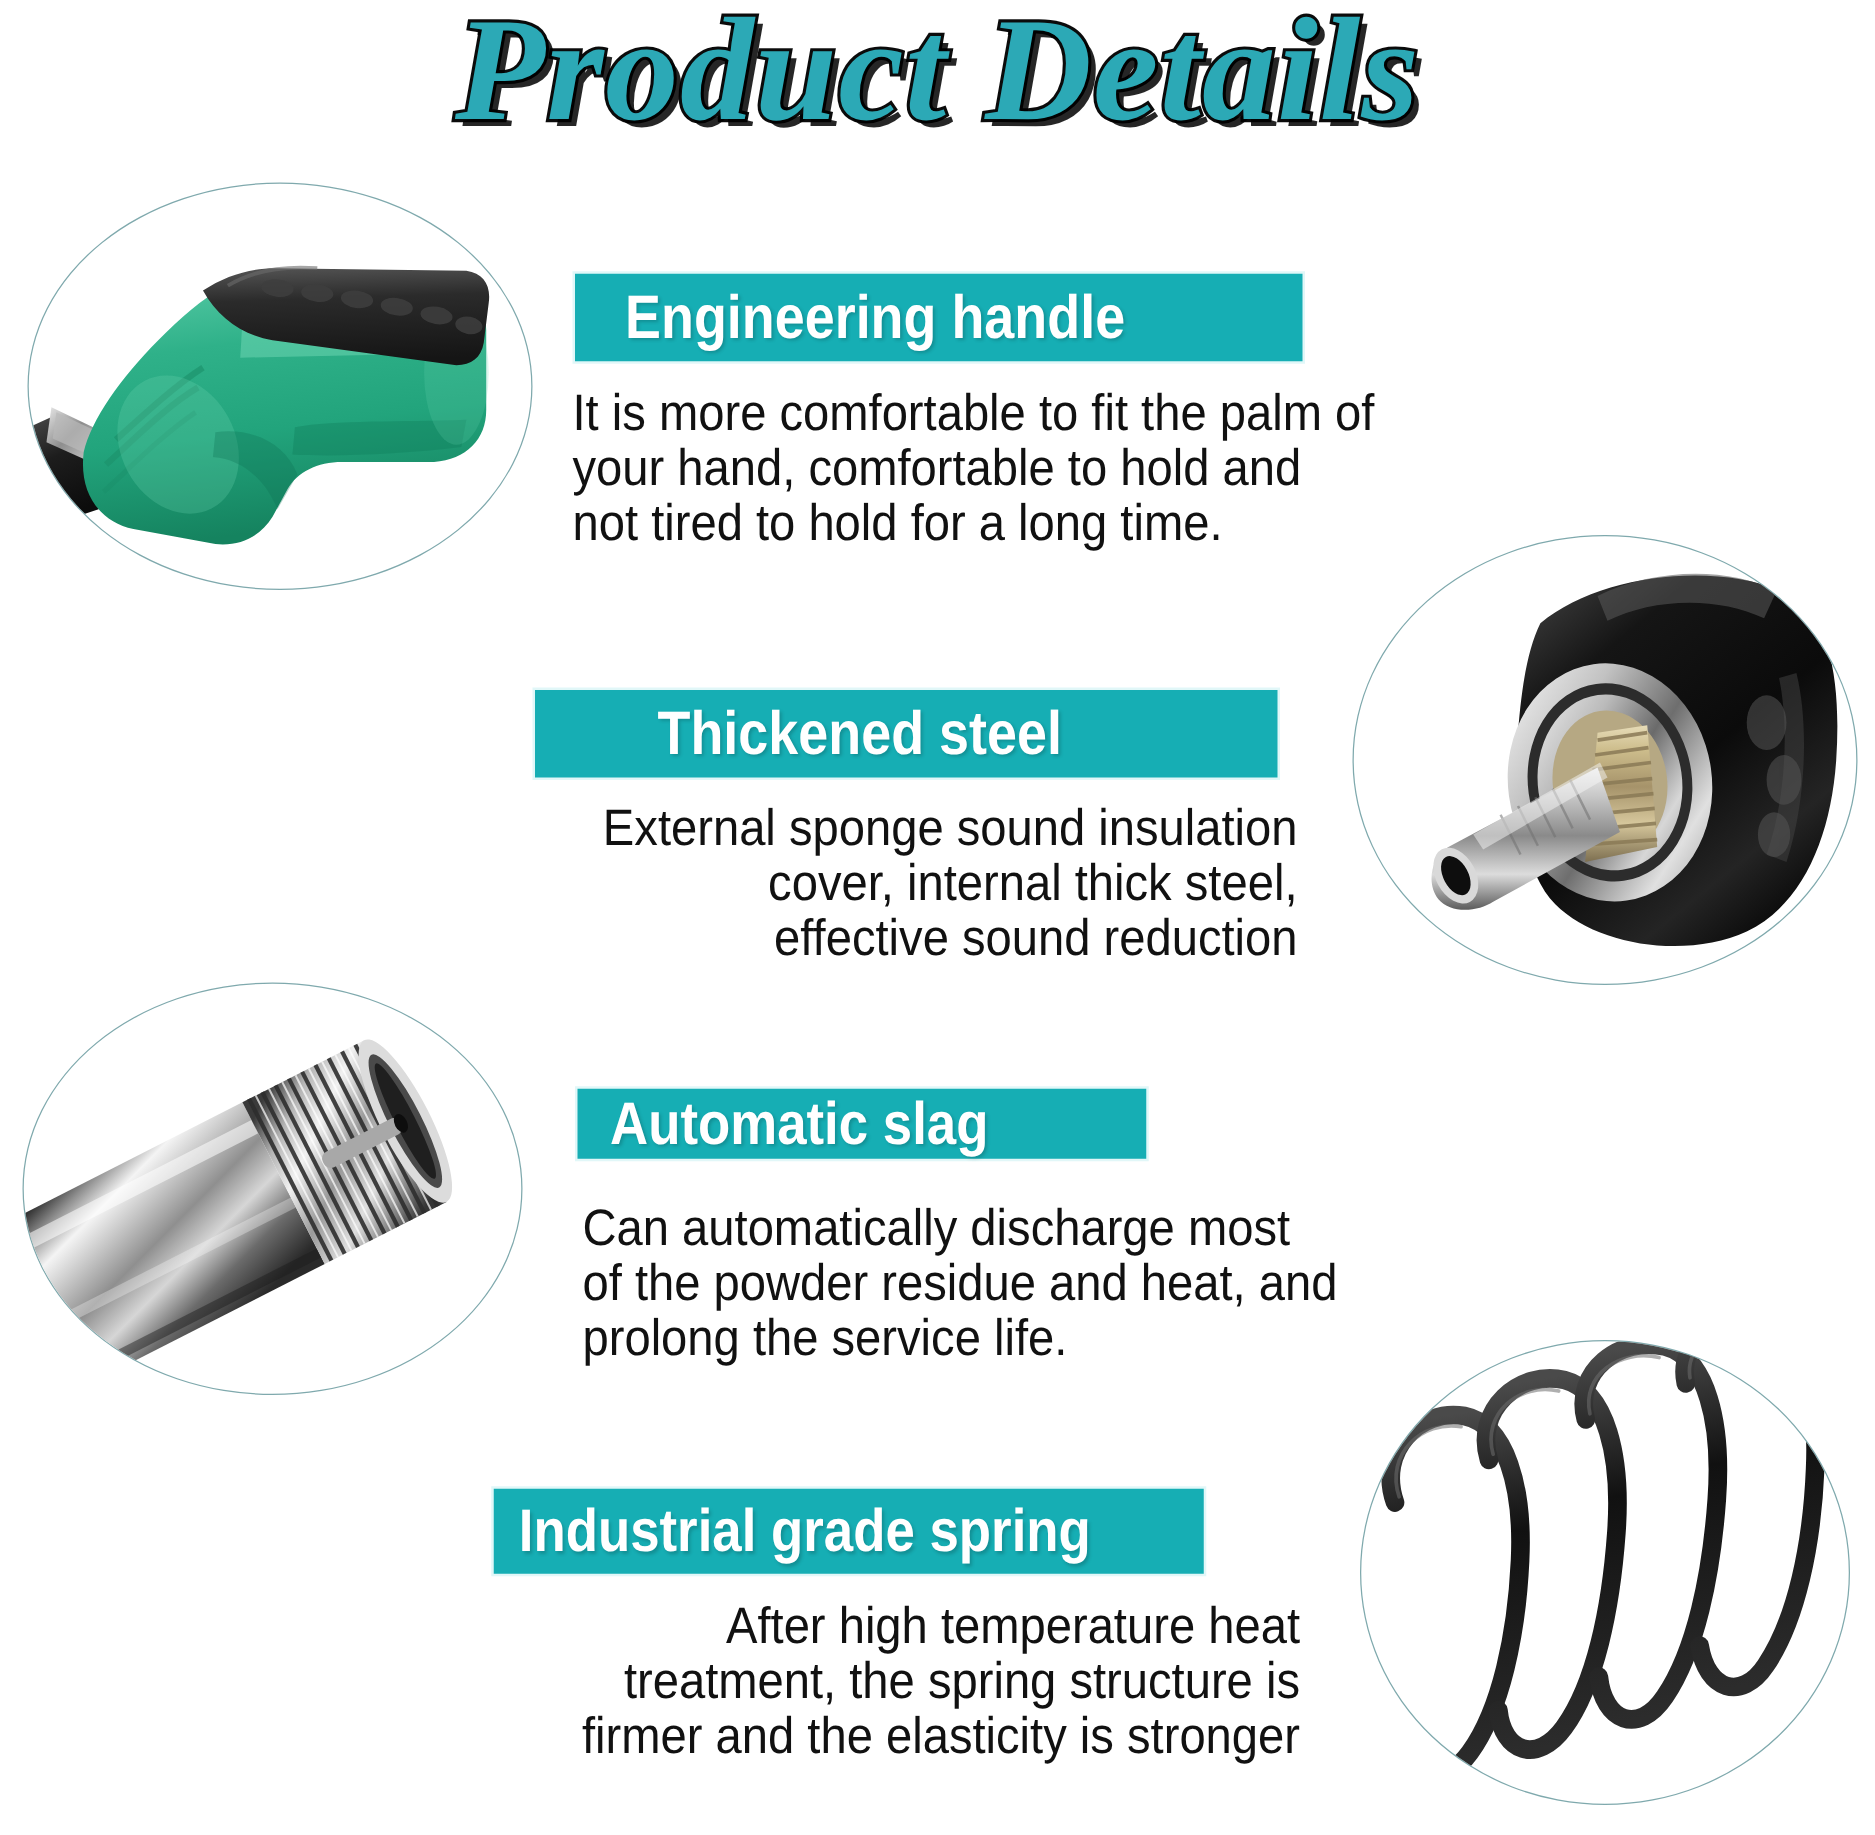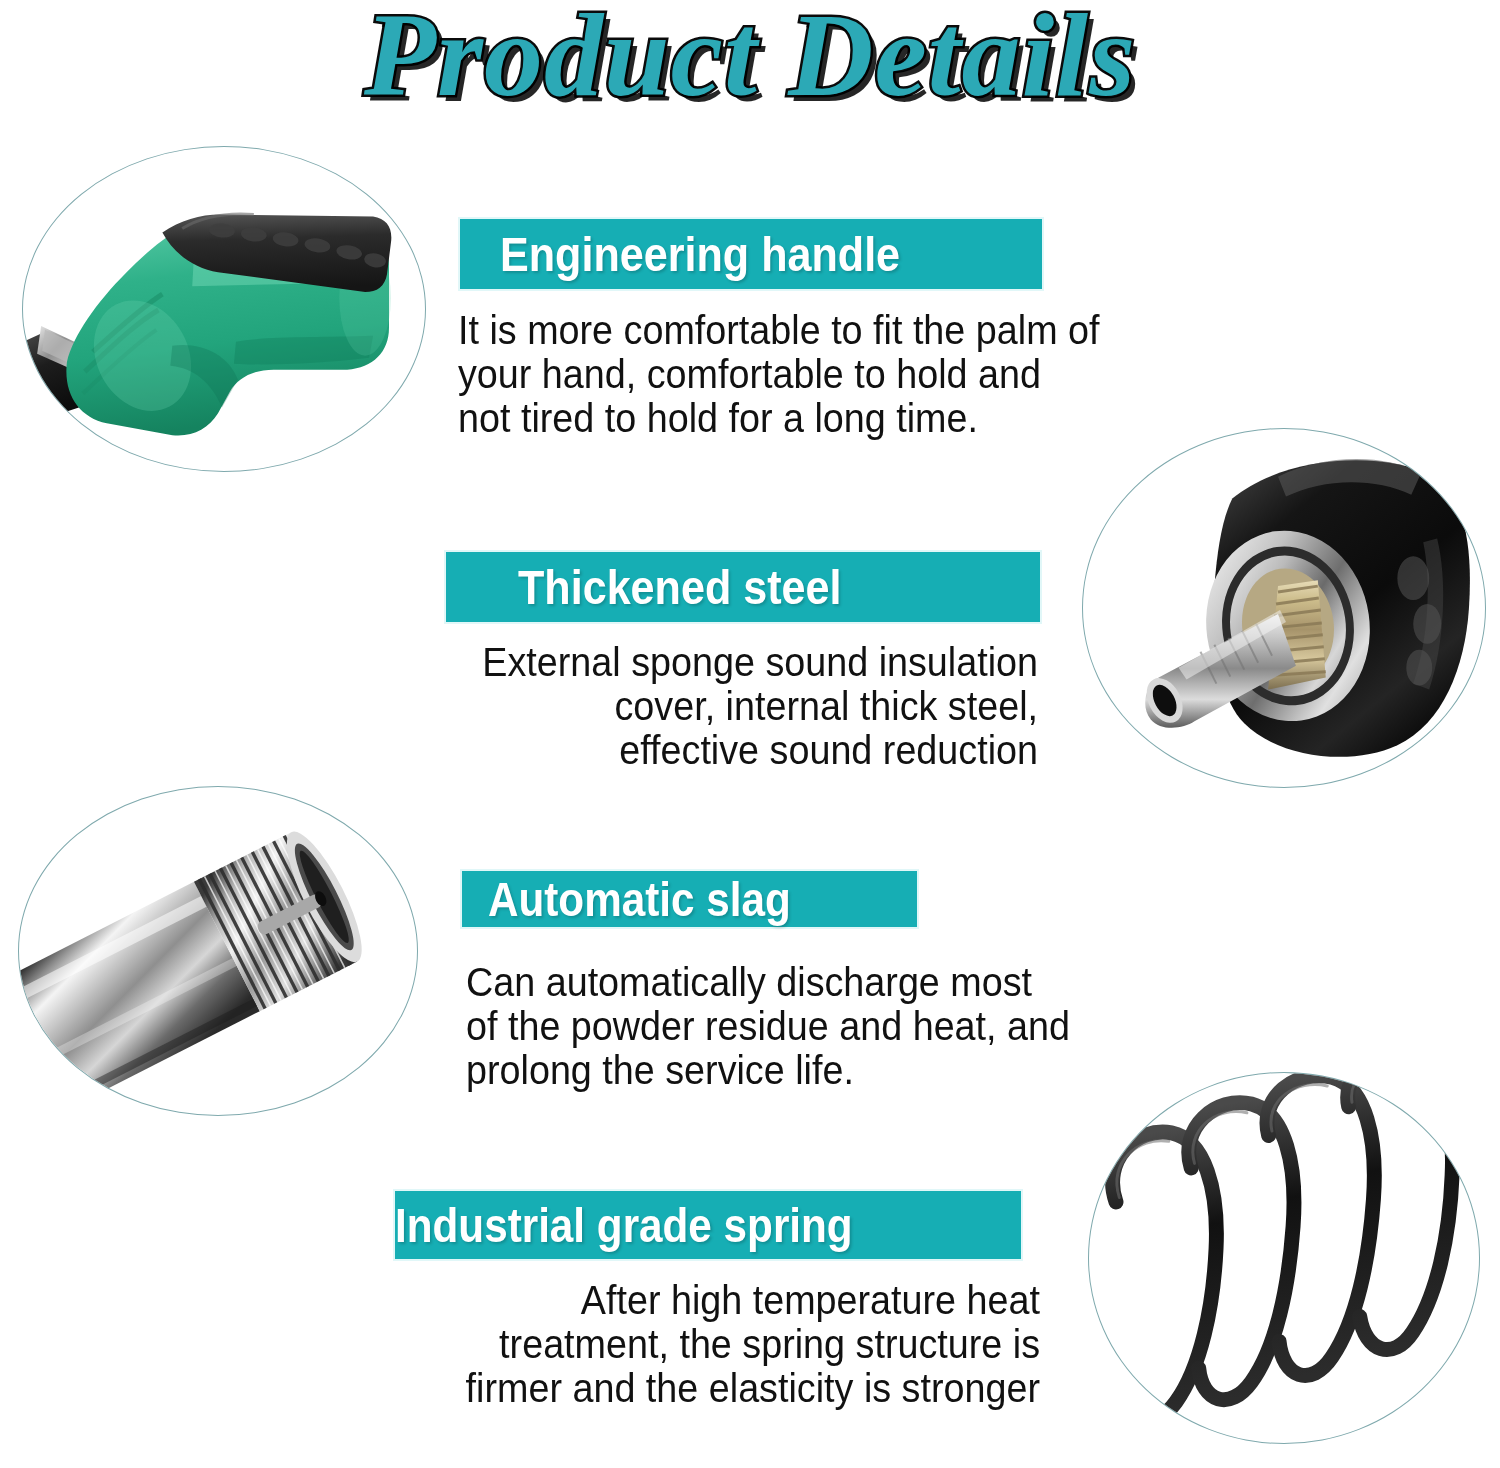--- a/index.html
+++ b/index.html
@@ -42,27 +42,27 @@
     white-space:nowrap;
     transform:scaleX(0.88);
     transform-origin:left center;
     text-shadow:2px 2px 3px rgba(0,0,0,0.18);
   }
 
   
   #bar1{ left:460px; top:219px;  width:582px; height:70px; padding-left:40px; }
   #bar1 .bar-label{ font-size:49px; }
 
-  #bar2{ left:446px; top:552px;  width:594px; height:70px; padding-left:72px; }
+  #bar2{ left:428px; top:552px;  width:594px; height:70px; padding-left:98px; }
   #bar2 .bar-label{ font-size:49px; }
 
   #bar3{ left:462px; top:871px;  width:455px; height:56px; padding-left:26px; }
   #bar3 .bar-label{ font-size:48px; }
 
-  #bar4{ left:395px; top:1191px; width:626px; height:68px; }
+  #bar4{ left:395px; top:1191px; width:568px; height:68px; padding-left:20px; }
   #bar4 .bar-label{ font-size:48px; }
 
   
   .body-text{
     position:absolute;
     font-family:"Liberation Sans", sans-serif;
     font-size:41px;
     line-height:44px;
     color:#111111;
     transform:scaleX(0.92);

